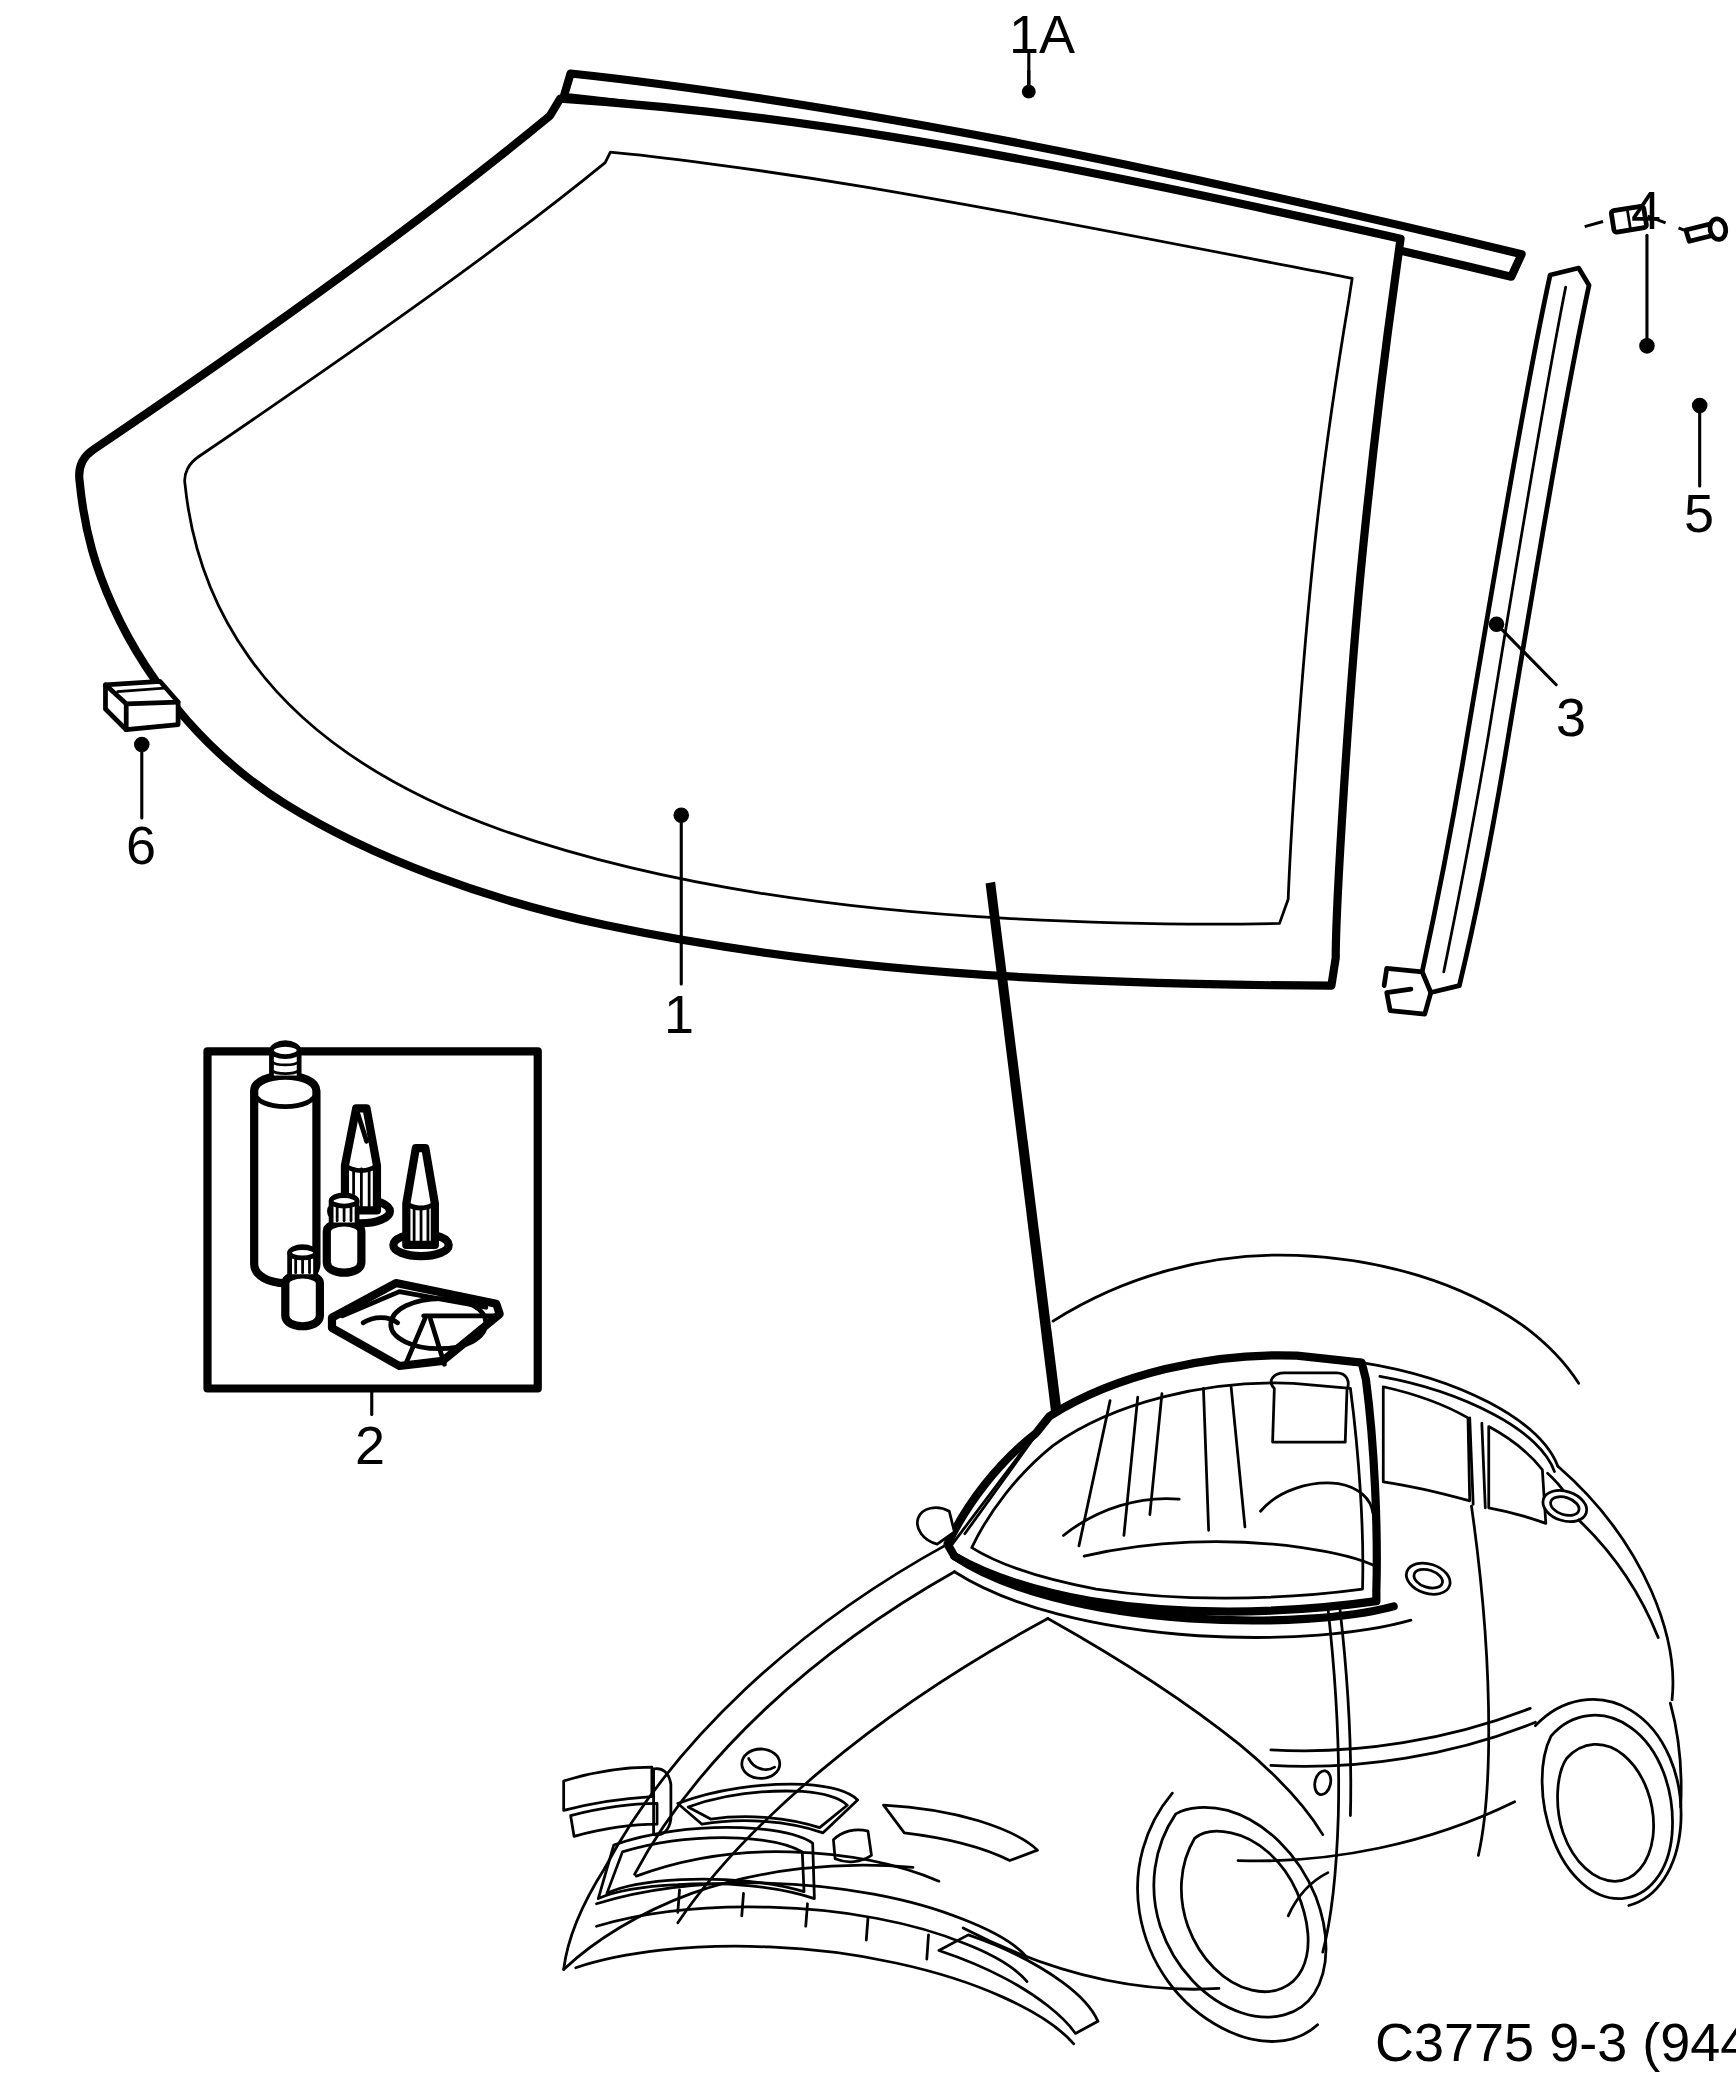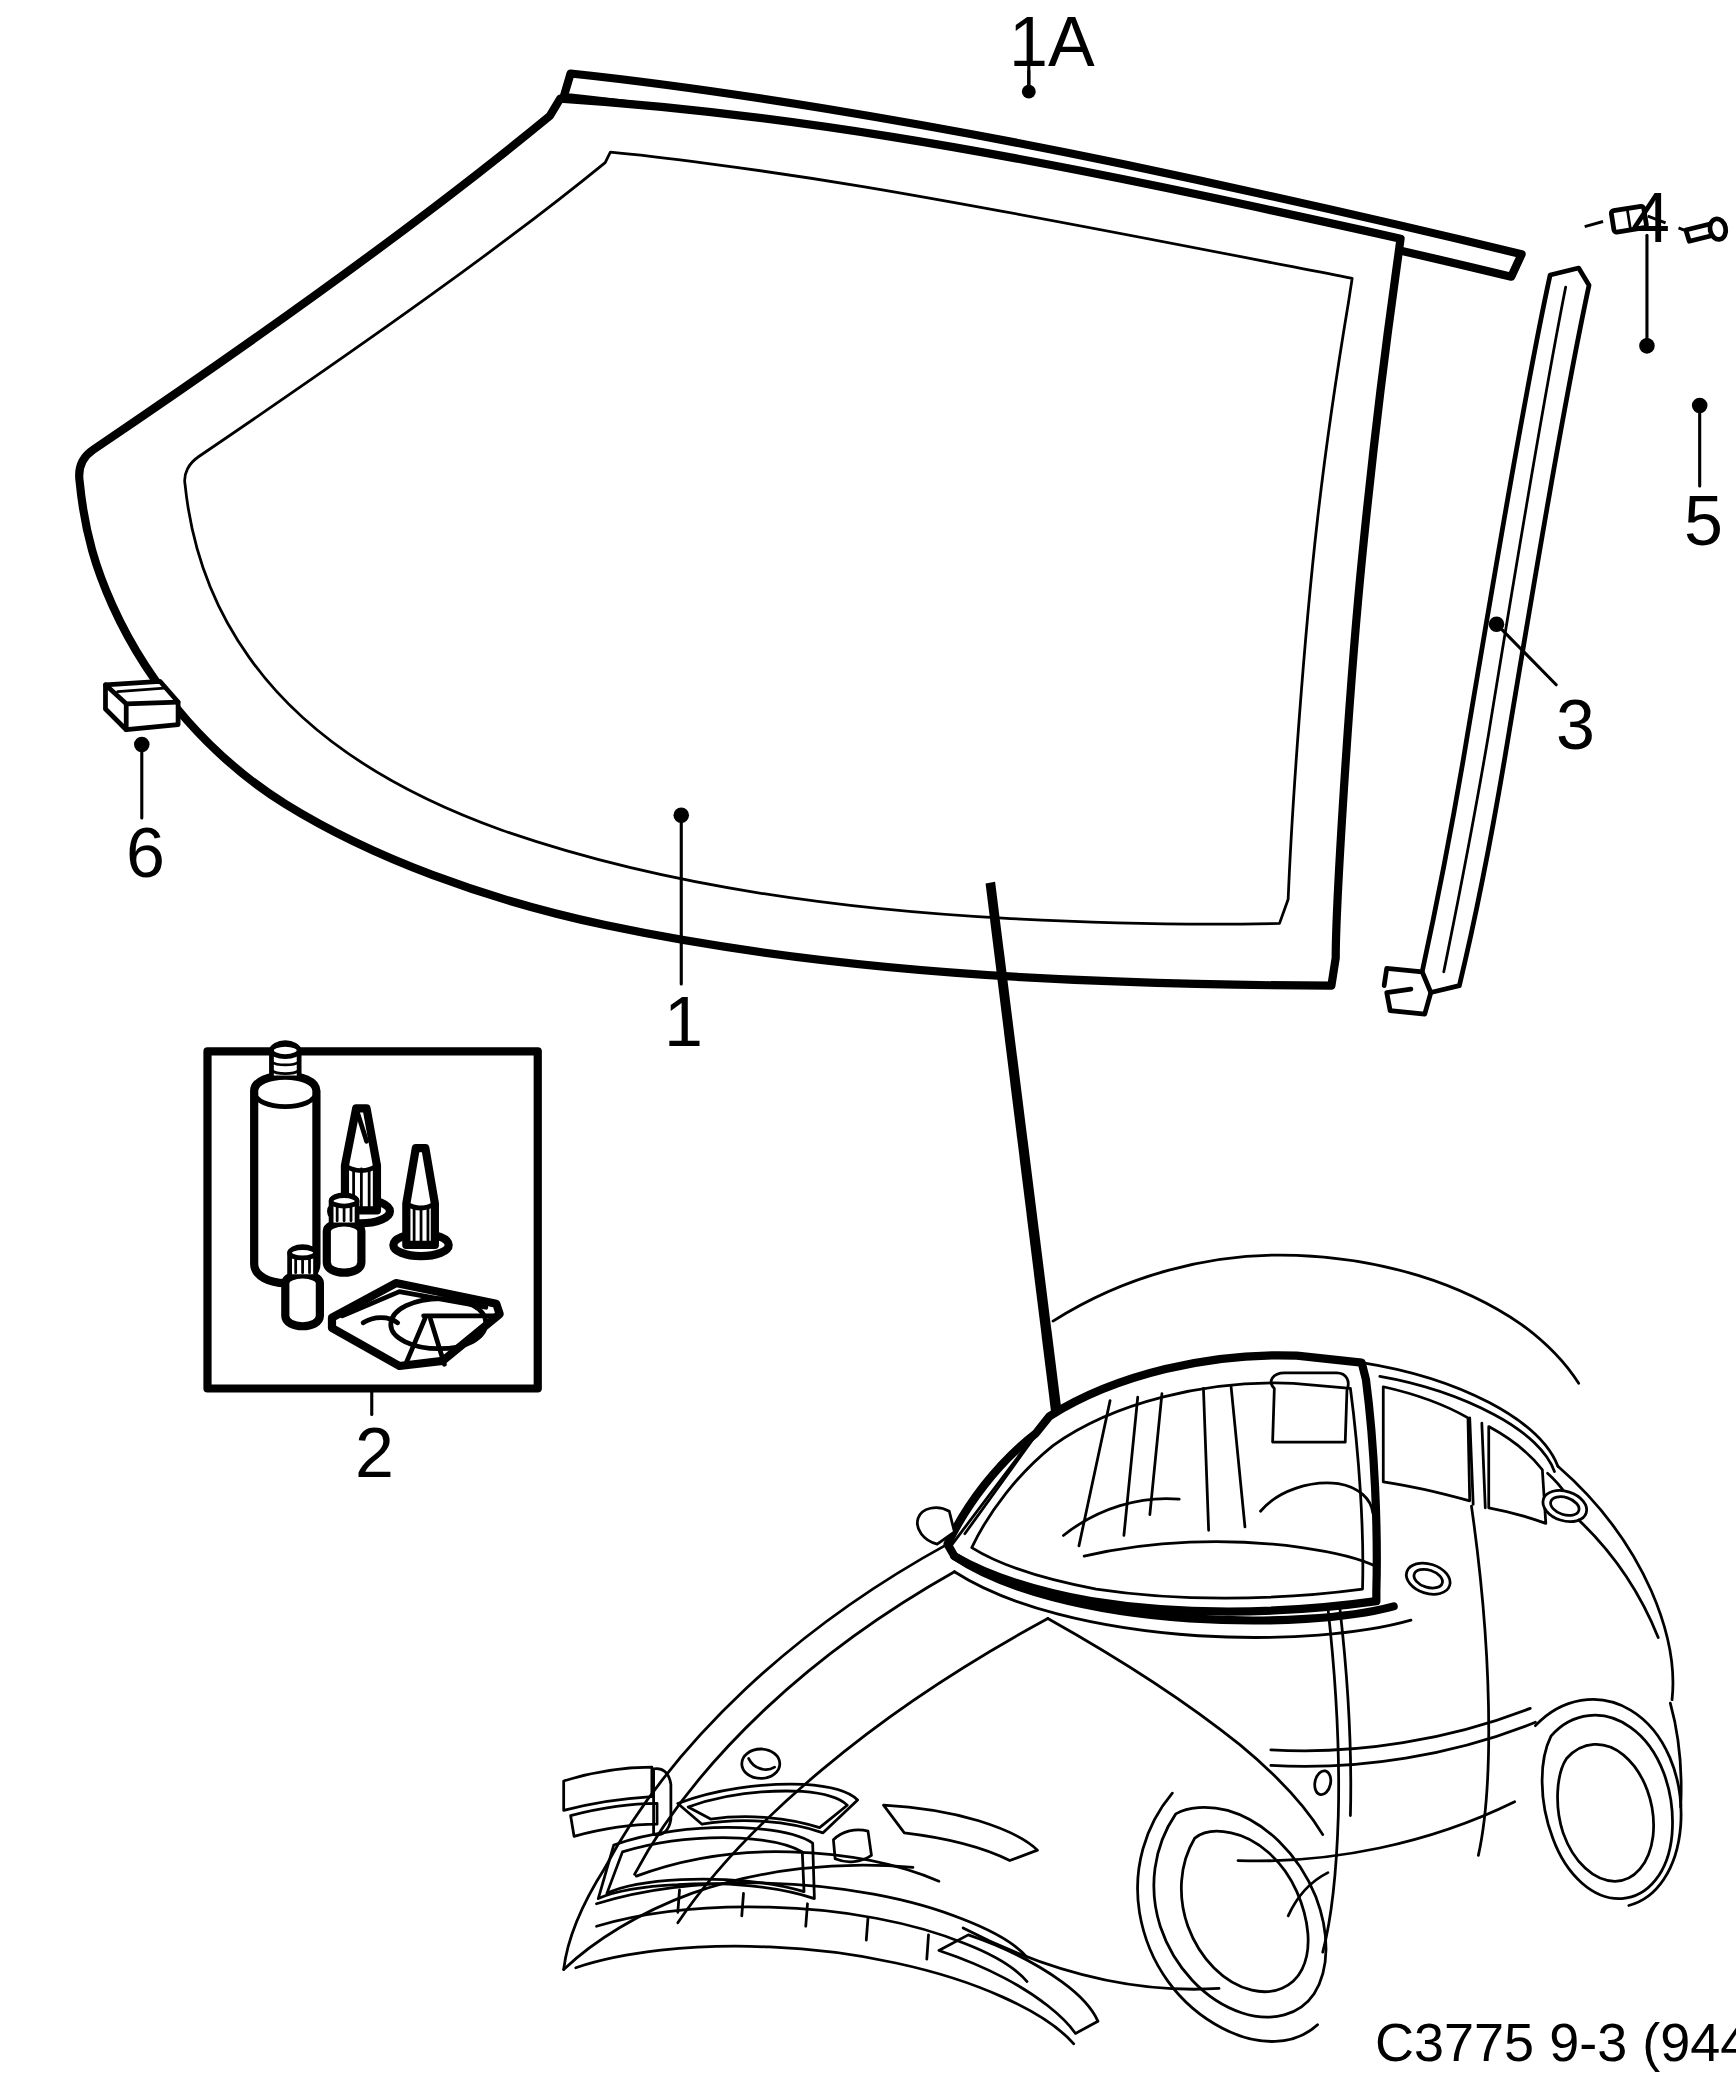--- a/index.html
+++ b/index.html
@@ -37,21 +37,21 @@
   .medium { stroke-width: 5.5; }
   .thick  { stroke-width: 9.5; }
   .fillwhite { fill: #ffffff; }
   .fillblack { fill: #000000; stroke: none; }
   .leader { stroke: #000000; stroke-width: 3.6; fill: none; stroke-linecap: round; }
   .dashleader { stroke: #000000; stroke-width: 3.4; fill: none; stroke-dasharray: 22 16; stroke-linecap: butt; }
   .calloutdot { fill: #000000; stroke: none; }
   .callout-label {
     position: absolute;
     font-family: "Liberation Sans", sans-serif;
-    font-size: 70px;
+    font-size: 54px;
     line-height: 1;
     color: #000000;
     white-space: nowrap;
     user-select: none;
   }
   .caption {
     position: absolute;
     font-family: "Liberation Sans", sans-serif;
     font-size: 54px;
     line-height: 1;

